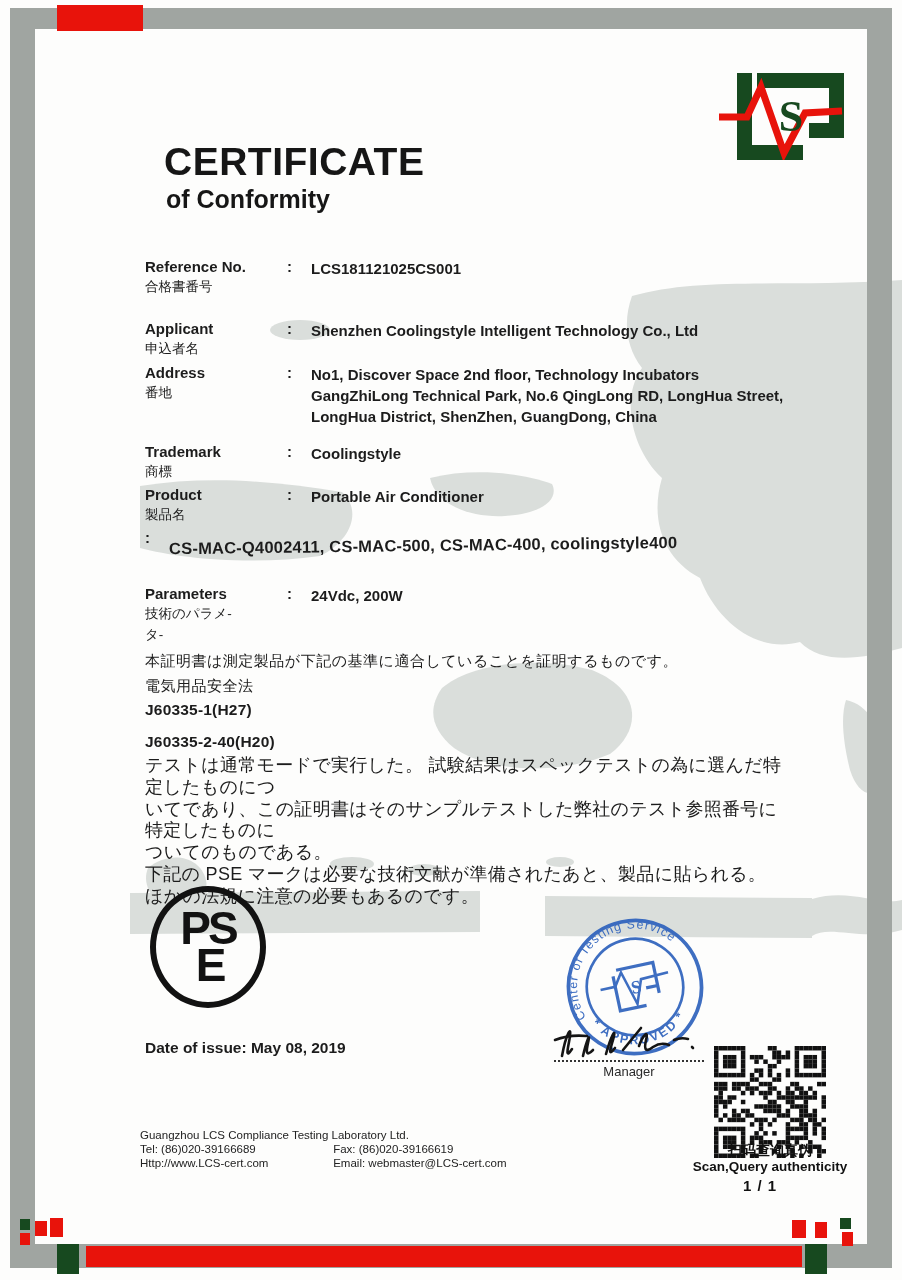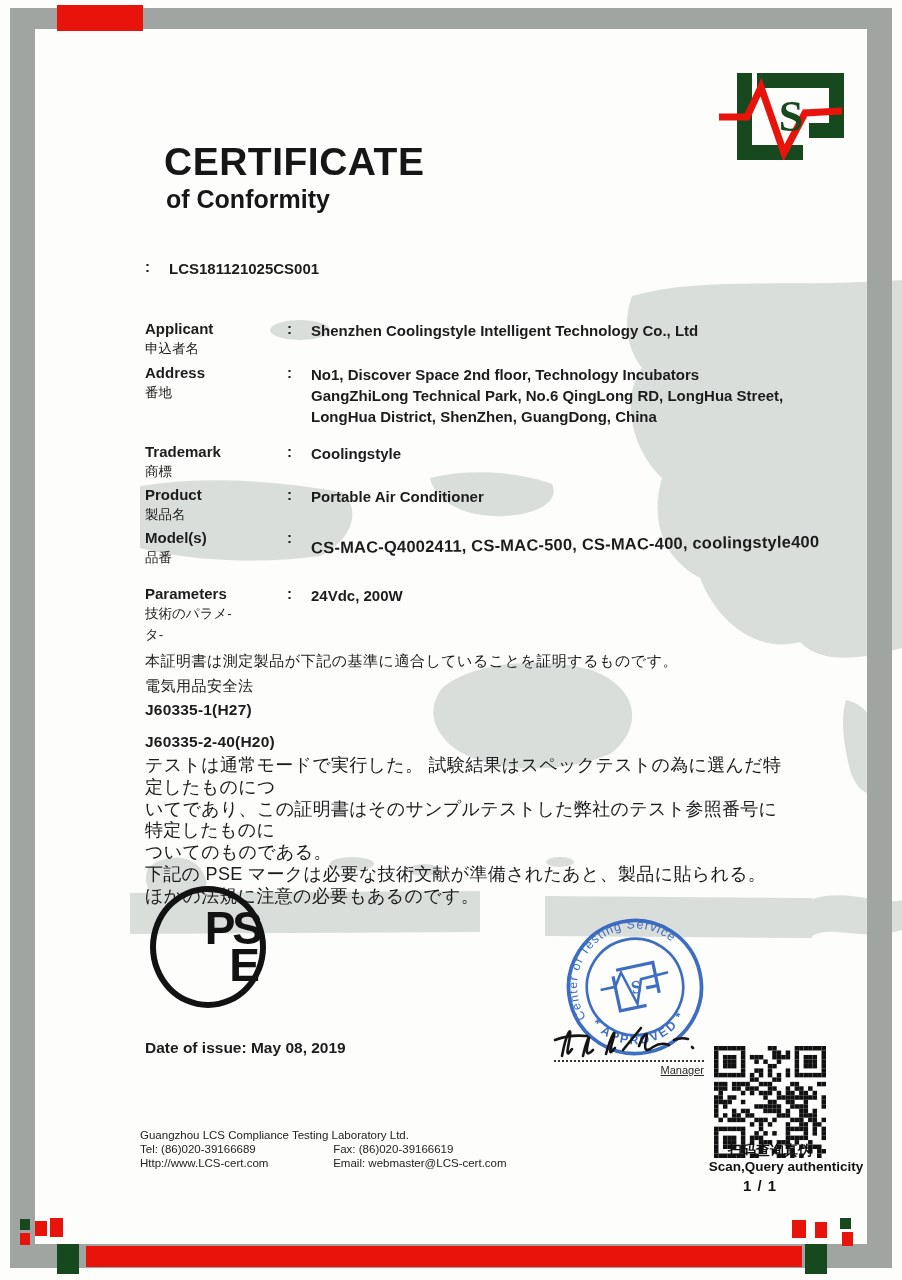--- a/index.html
+++ b/index.html
@@ -31,28 +31,28 @@
   .val{flex:1;font-size:15px;font-weight:700;line-height:21px;}
   .val.big{font-size:16.5px;transform:rotate(-0.7deg);padding-top:5px;letter-spacing:.2px;}
 
   .jpline{position:absolute;left:145px;font-size:15px;z-index:3;letter-spacing:.5px;}
   .jpbold{font-weight:700;letter-spacing:.2px;}
   .notes{position:absolute;left:145px;top:755px;width:640px;font-size:18px;line-height:21.8px;
          letter-spacing:.3px;z-index:3;}
 
   
   .pse{position:absolute;left:150px;top:886px;width:104px;height:110px;border:6px solid #121212;
-       border-radius:50%;display:flex;flex-direction:column;align-items:flex-end;justify-content:center;
+       border-radius:50%;display:flex;flex-direction:column;align-items:center;justify-content:center;
        z-index:3;}
   .pse .ps{font-size:46px;font-weight:700;line-height:.8;letter-spacing:-3px;color:#121212;}
   .pse .e{font-size:46px;font-weight:700;line-height:.8;color:#121212;margin-left:6px;}
 
   .date-line{font-size:15.5px;font-weight:700;z-index:3;}
 
-  .manager{font-size:11px;color:#2a2a2a;text-align:right;z-index:4;text-decoration:underline;}
+  .manager{font-size:13px;color:#2a2a2a;text-align:center;z-index:4;}
   .sig-line{border-bottom:2px dotted #333;z-index:4;}
 
   .qr-caption{font-weight:700;text-align:center;color:#111;z-index:3;}
 
   .footer{font-size:11.5px;line-height:14px;color:#222;z-index:3;}
   .footer .cols span{display:inline-block;width:190px;}
 </style>
 </head>
 <body>
 
@@ -103,20 +103,24 @@
       <rect x="72" y="50" width="35" height="15"></rect>
     </g>
     <polyline points="-18,44 10,44 24,14 47,80 68,40 105,38" fill="none" stroke="#e8130b" stroke-width="7"></polyline>
     <text x="54" y="58" font-family="Liberation Serif, serif" font-size="44" font-weight="bold" fill="#17491f" text-anchor="middle">S</text>
   </svg>
 
   <div class="abs content title" style="left:164px;top:140px;">CERTIFICATE</div>
   <div class="abs content subtitle" style="left:166px;top:185px;">of Conformity</div>
 
   <div class="row" style="top:258px;">
+    <div class="lbl">
+        <div class="en">Reference No.</div>
+      <div class="jp">合格書番号</div>
+      </div>
     <div class="colon">:</div>
     <div class="val">LCS181121025CS001</div>
   </div>
 
   <div class="row" style="top:320px;">
     <div class="lbl">
         <div class="en">Applicant</div>
       <div class="jp">申込者名</div>
       </div>
     <div class="colon">:</div>
@@ -148,24 +152,20 @@
   <div class="row" style="top:486px;">
     <div class="lbl">
         <div class="en">Product</div>
       <div class="jp">製品名</div>
       </div>
     <div class="colon">:</div>
     <div class="val">Portable Air Conditioner</div>
   </div>
 
   <div class="row" style="top:529px;">
-    <div class="lbl">
-        <div class="en">Model(s)</div>
-      <div class="jp">品番</div>
-      </div>
     <div class="colon">:</div>
     <div class="val big">CS-MAC-Q4002411, CS-MAC-500, CS-MAC-400, coolingstyle400</div>
   </div>
 
   <div class="row" style="top:585px;">
     <div class="lbl">
         <div class="en">Parameters</div>
       <div class="jp">技術のパラメ-</div>
       <div class="jp">タ-</div>
       </div>
@@ -535,21 +535,21 @@
         <rect x="26.88" y="107.52" width="4.48" height="4.48" fill="#111"></rect>
         <rect x="35.84" y="107.52" width="4.48" height="4.48" fill="#111"></rect>
         <rect x="40.32" y="107.52" width="4.48" height="4.48" fill="#111"></rect>
         <rect x="62.72" y="107.52" width="4.48" height="4.48" fill="#111"></rect>
         <rect x="67.20" y="107.52" width="4.48" height="4.48" fill="#111"></rect>
         <rect x="76.16" y="107.52" width="4.48" height="4.48" fill="#111"></rect>
         <rect x="85.12" y="107.52" width="4.48" height="4.48" fill="#111"></rect>
         <rect x="103.04" y="107.52" width="4.48" height="4.48" fill="#111"></rect>
       </svg></div>
   <div class="abs qr-caption" style="left:705px;top:1142px;width:130px;font-size:14px;">扫码查询真伪</div>
-  <div class="abs qr-caption" style="left:685px;top:1159px;width:170px;font-size:13.5px;margin-left:16px;">Scan,Query authenticity</div>
+  <div class="abs qr-caption" style="left:685px;top:1159px;width:170px;font-size:13.5px;">Scan,Query authenticity</div>
   <div class="abs qr-caption" style="left:690px;top:1177px;width:140px;font-size:15px;letter-spacing:1px;">1 / 1</div>
 
   <div class="abs footer" style="left:140px;top:1128px;width:560px;">
     <div>Guangzhou LCS Compliance Testing Laboratory Ltd.</div>
     <div class="cols">
       <span>Tel: (86)020-39166689</span>
       <span style="width:auto;">Fax: (86)020-39166619</span>
     </div>
     <div class="cols">
       <span>Http://www.LCS-cert.com</span>

